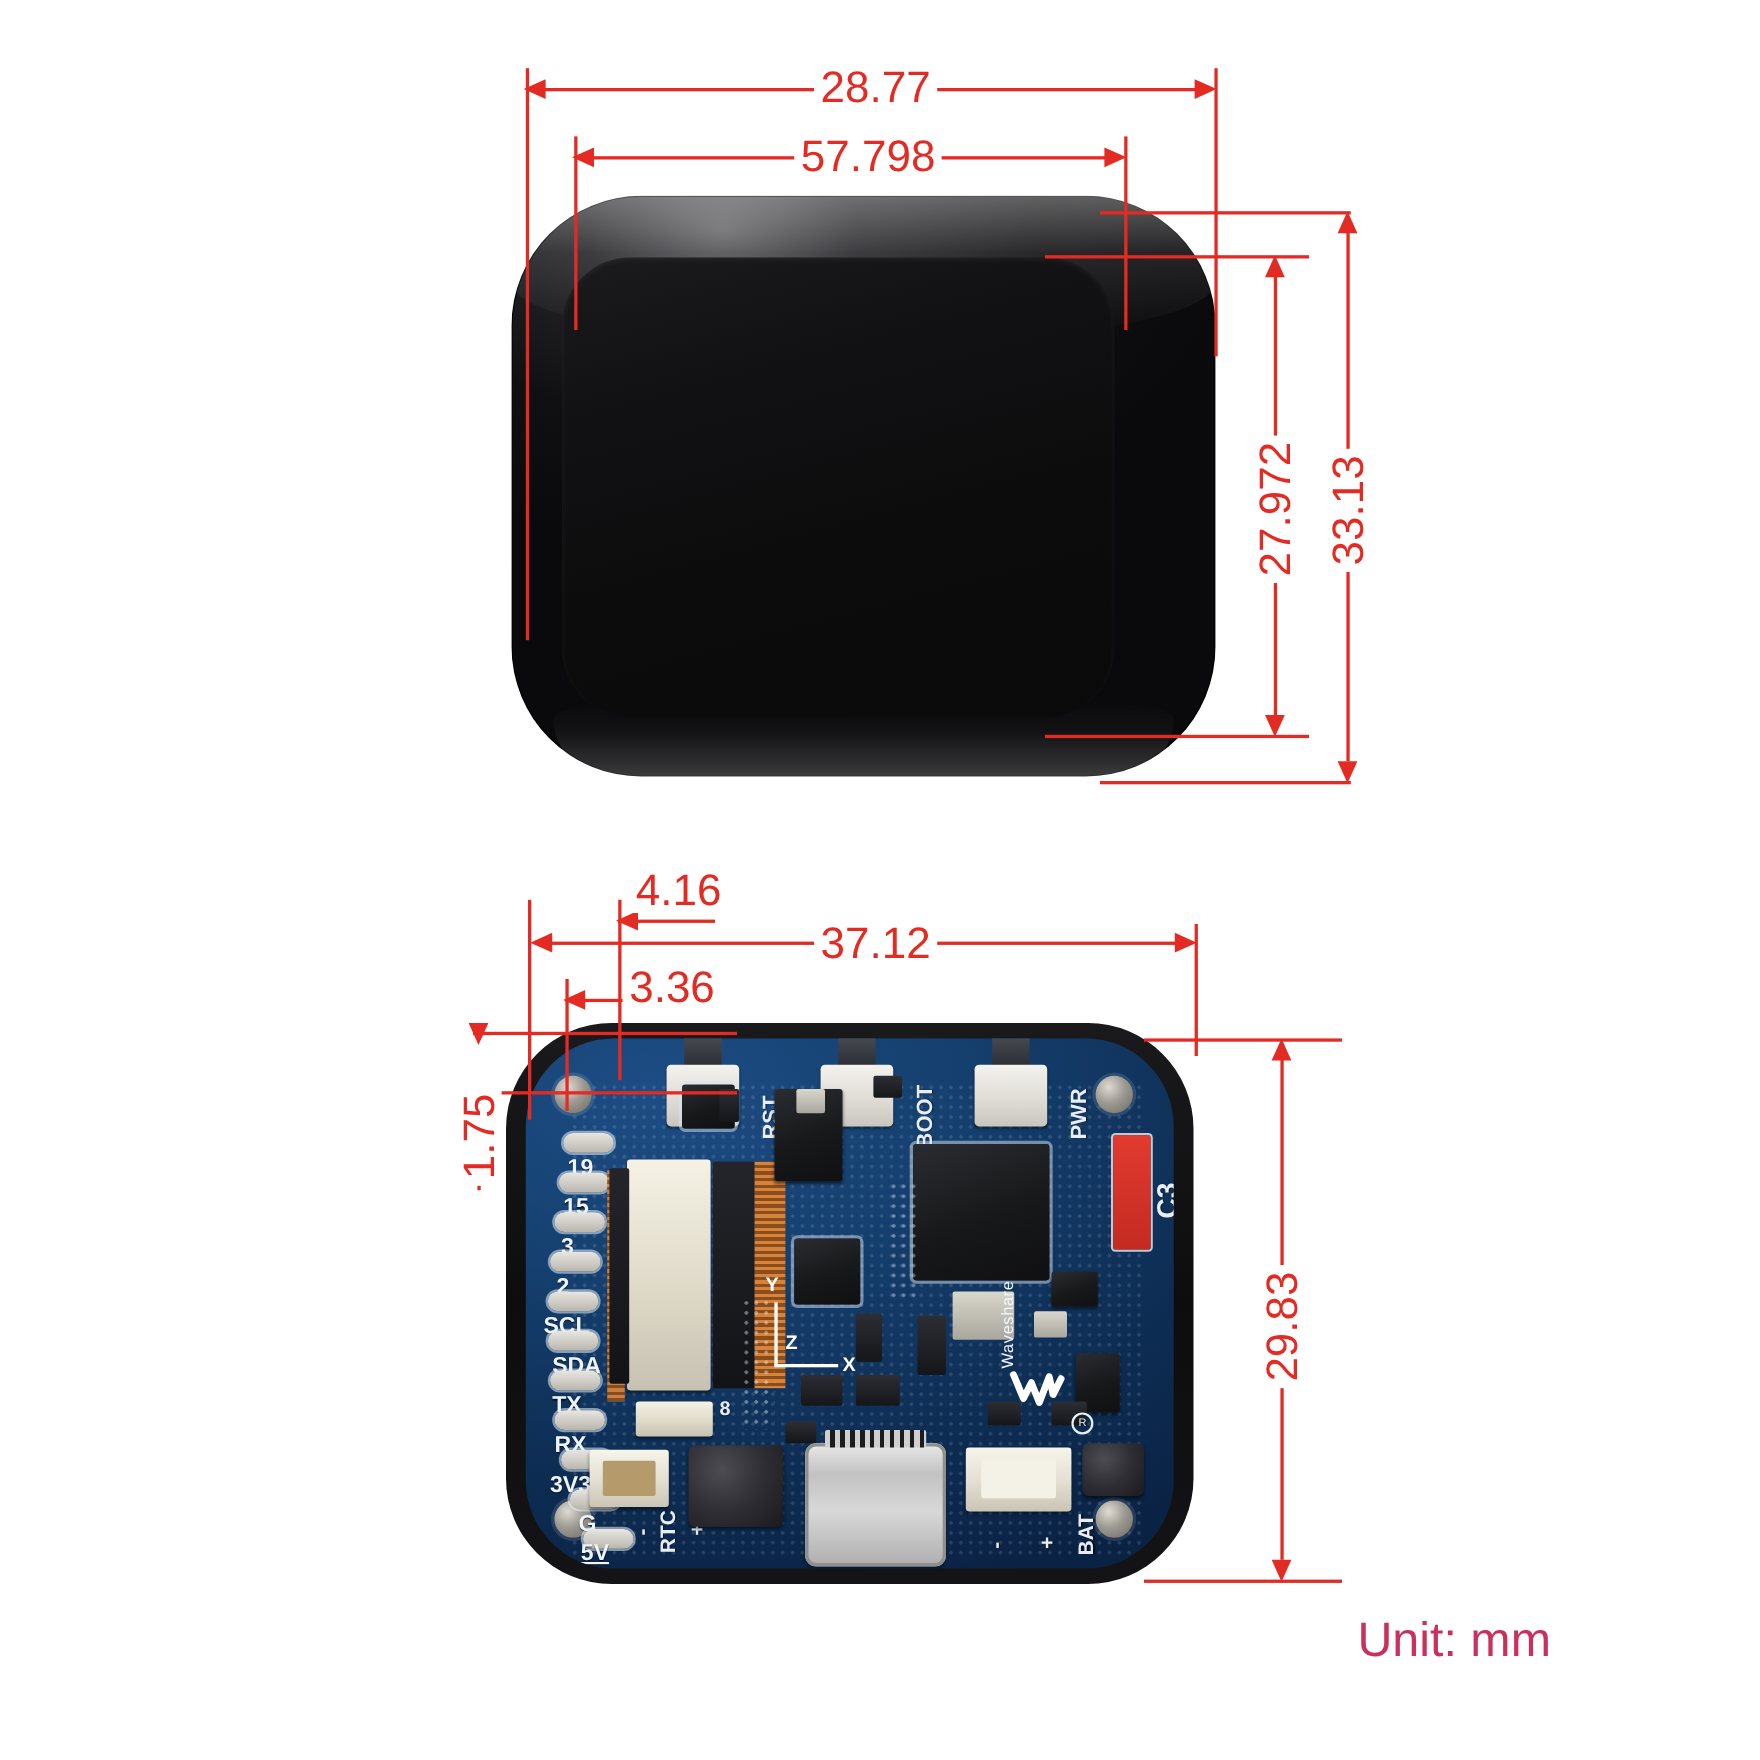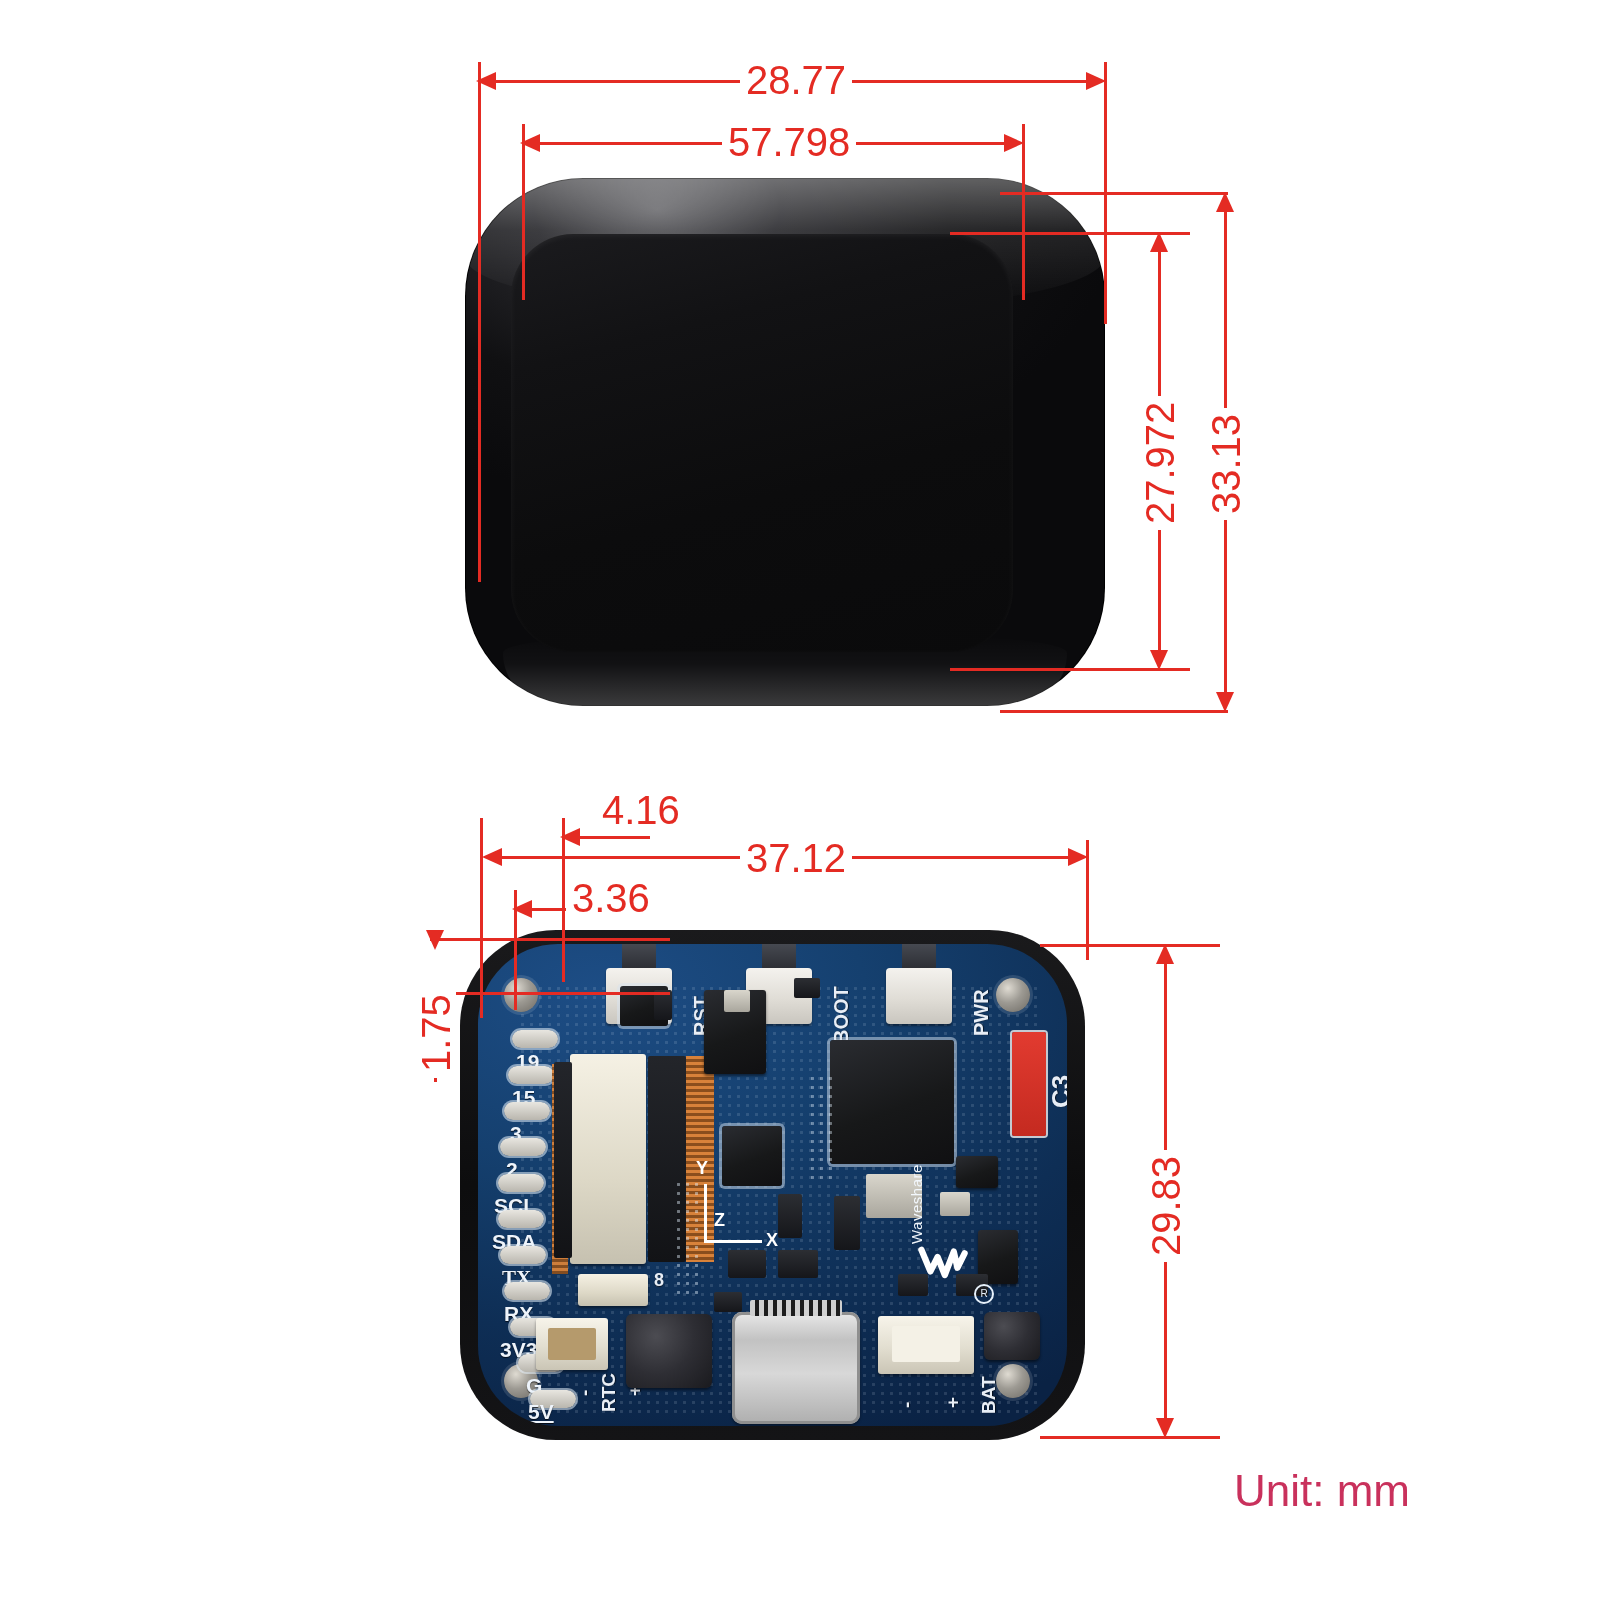--- a/index.html
+++ b/index.html
@@ -361,23 +361,23 @@
       <div class="pinlabel" style="left:38px; top:106px;">19</div>
       <div class="pad" style="left:30px; top:122px;"></div>
       <div class="pinlabel" style="left:34px; top:142px;">15</div>
       <div class="pad" style="left:26px; top:158px;"></div>
       <div class="pinlabel" style="left:32px; top:178px;">3</div>
       <div class="pad" style="left:22px; top:194px;"></div>
       <div class="pinlabel" style="left:28px; top:214px;">2</div>
       <div class="pad" style="left:20px; top:230px;"></div>
       <div class="pinlabel" style="left:16px; top:250px;">SCL</div>
       <div class="pad" style="left:20px; top:266px;"></div>
-      <div class="pinlabel" style="left:14px; top:286px;">SDA</div>
+      <div class="pinlabel" style="left:24px; top:286px;">SDA</div>
       <div class="pad" style="left:22px; top:302px;"></div>
-      <div class="pinlabel" style="left:24px; top:322px;font-family:Liberation Serif, serif;">TX</div>
+      <div class="pinlabel" style="left:24px; top:322px;">TX</div>
       <div class="pad" style="left:26px; top:338px;"></div>
       <div class="pinlabel" style="left:26px; top:358px;">RX</div>
       <div class="pad" style="left:32px; top:374px;"></div>
       <div class="pinlabel" style="left:22px; top:394px;">3V3</div>
       <div class="pad" style="left:40px; top:410px;"></div>
       <div class="pinlabel" style="left:48px; top:430px;">G</div>
       <div class="pad" style="left:52px; top:446px;"></div>
       <div class="pinlabel" style="left:50px; top:456px;text-decoration:underline;">5V</div>
 
       <div class="flex-cable" style="left:74px; top:120px; width:16px; height:210px; opacity:0.95;"></div>
@@ -447,21 +447,21 @@
       <div class="silk rot" style="left:464px; top:464px; font-size:19px;">+</div>
 
       <div class="buzzer" style="left:506px; top:368px; width:56px; height:48px;"></div>
     </div>
   </div>
 
   <div class="ext" style="left:480px; top:818px; height:200px;"></div>
   <div class="ext" style="left:562px; top:818px; height:164px;"></div>
   <div class="dimline dim-h" style="left:562px; top:836px; width:88px;"></div>
   <div class="arrow arrow-l" style="left:560px; top:828px;"></div>
-  <div class="dimtext" style="left:572px; top:790px;margin-left:24px;">4.16</div>
+  <div class="dimtext" style="left:572px; top:790px;">4.16</div>
 
   <div class="ext" style="left:514px; top:890px; height:120px;"></div>
   <div class="dimline dim-h" style="left:514px; top:908px; width:136px;"></div>
   <div class="arrow arrow-l" style="left:512px; top:900px;"></div>
   <div class="dimtext" style="left:566px; top:878px;">3.36</div>
 
   <div class="ext" style="left:1086px; top:840px; height:120px;"></div>
   <div class="dimline dim-h" style="left:500px; top:856px; width:572px;"></div>
   <div class="arrow arrow-l" style="left:482px; top:848px;"></div>
   <div class="arrow arrow-r" style="left:1068px; top:848px;"></div>

